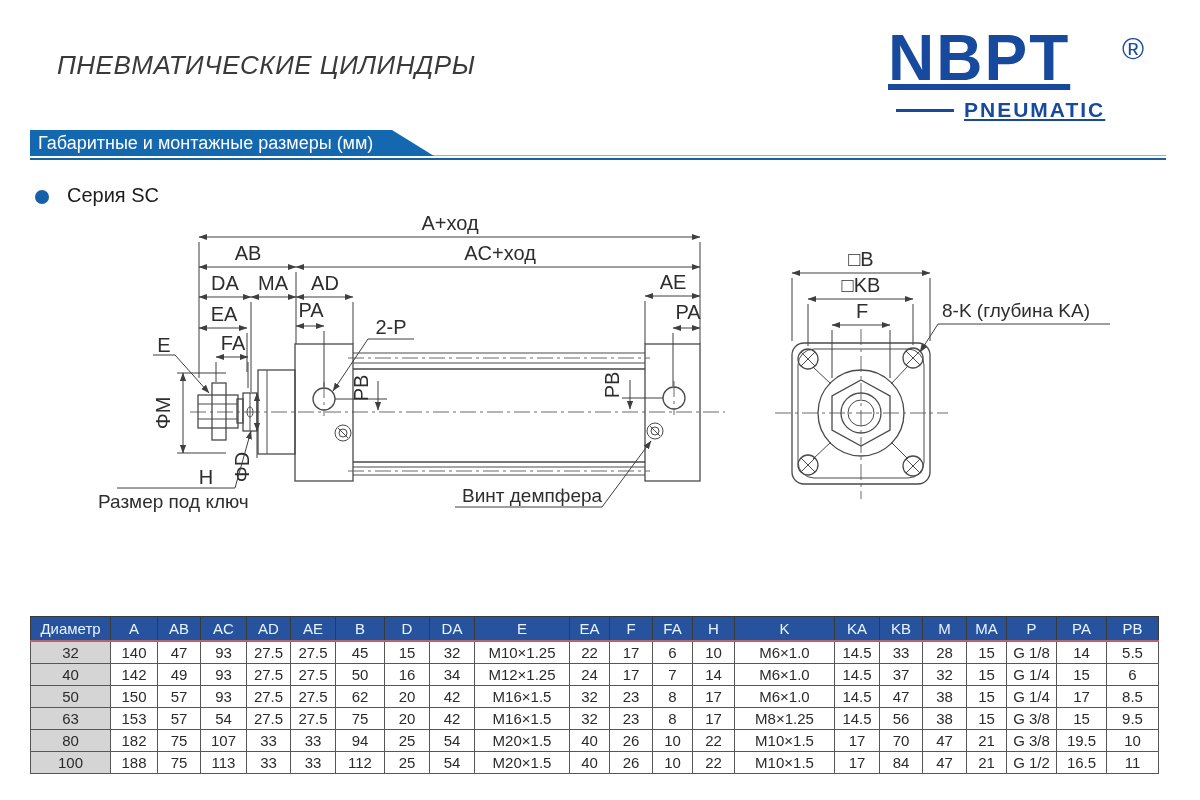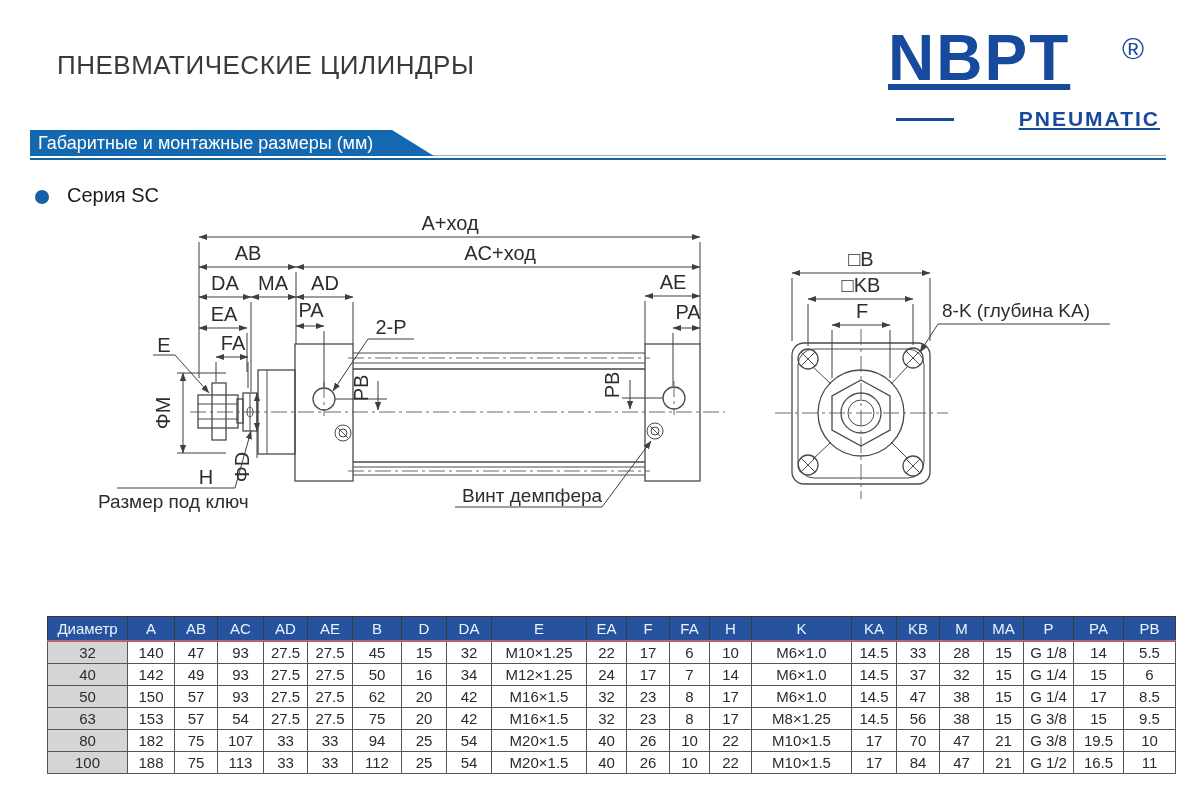--- a/index.html
+++ b/index.html
@@ -1,25 +1,25 @@
 <!DOCTYPE html>
 <html><head>
 <meta charset="utf-8">
 <style>
   html,body { margin:0; padding:0; background:#fff; }
   body { width:1200px; height:800px; font-family:"Liberation Sans",sans-serif; }
   .page { position:relative; width:1200px; height:800px; background:#fff; overflow:hidden; }
 
   .title { position:absolute; left:57px; top:50px; font-size:26px; color:#3a3a3a;
-           font-weight:400; letter-spacing:.5px; }
+           font-weight:400; letter-spacing:.5px;font-style:italic; }
 
   .logo { position:absolute; left:888px; top:26px; width:272px; color:#17499c;text-decoration:underline; }
   .logo-name { font-size:64px; font-weight:700; letter-spacing:2px; line-height:1; }
   .logo-reg { position:absolute; left:234px; top:6px; font-size:30px; font-weight:400; }
-  .logo-sub-row { display:flex; align-items:center; margin-top:17px; margin-left:8px;justify-content:space-between; }
+  .logo-sub-row { display:flex; align-items:center; margin-top:8px; margin-left:8px; }
   .logo-dash { width:58px; height:3px; background:#17499c; margin-right:10px; }
   .logo-sub { font-size:21px; font-weight:700; letter-spacing:2px; }
 
   .rule { position:absolute; left:30px; top:155px; width:1136px; height:2px;
           border-top:1px solid #a5aeb8; border-bottom:2px solid #15639f; }
   .banner { position:absolute; left:30px; top:130px; height:26px; width:354px;
             background:#1468b0; color:#fff; font-size:18px; line-height:26px;
             padding-left:8px; z-index:2; white-space:nowrap; }
   .banner::after { content:""; position:absolute; left:100%; top:0; width:0; height:0;
             border-bottom:26px solid #1468b0; border-right:42px solid transparent; }
@@ -29,21 +29,21 @@
   .series-label { position:absolute; left:67px; top:184px; font-size:20px; color:#1c1c1c; }
 
   .drawing { position:absolute; left:30px; top:196px; }
   .ol  { stroke:#4a4a4a; stroke-width:1.3; fill:none; }
   .thin{ stroke:#4a4a4a; stroke-width:1; fill:none; }
   .cl  { stroke:#5a5a5a; stroke-width:.9; stroke-dasharray:16 4 3 4; fill:none; }
   .dim { stroke:#3f3f3f; stroke-width:1; fill:none; }
   .lbl { font-size:20px; fill:#2d2d2d; }
   .note{ font-size:19px; fill:#2d2d2d; }
 
-  .dim-table { position:absolute; left:47px; top:616px; border-collapse:collapse;
+  .dim-table { position:absolute; left:30px; top:616px; border-collapse:collapse;
                table-layout:fixed; width:1125px; font-size:15px; }
   .dim-table th { background:#27539e; color:#e8f4fe; font-weight:400; height:23px;
                border:1px solid #3a3a3a; border-bottom:2px solid #b5636e; padding:0;
                font-size:15px; }
   .dim-table td { border:1px solid #565656; text-align:center; height:21px;
                color:#2b2b2b; padding:0; background:#fff; }
   .dim-table td.rowhead { background:#d5d5d5; }
 </style>
 </head>
 <body>

